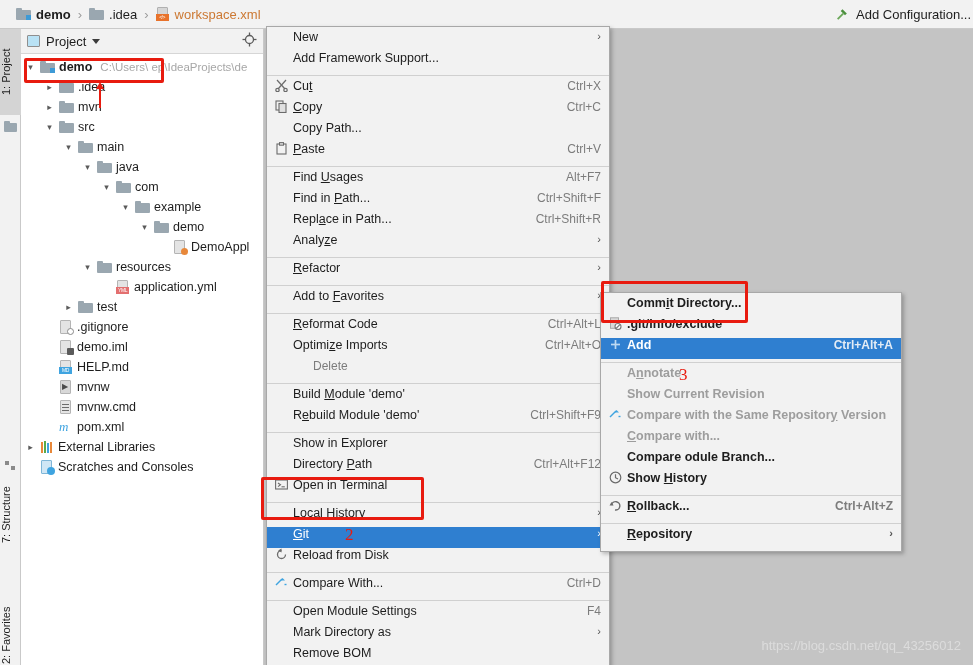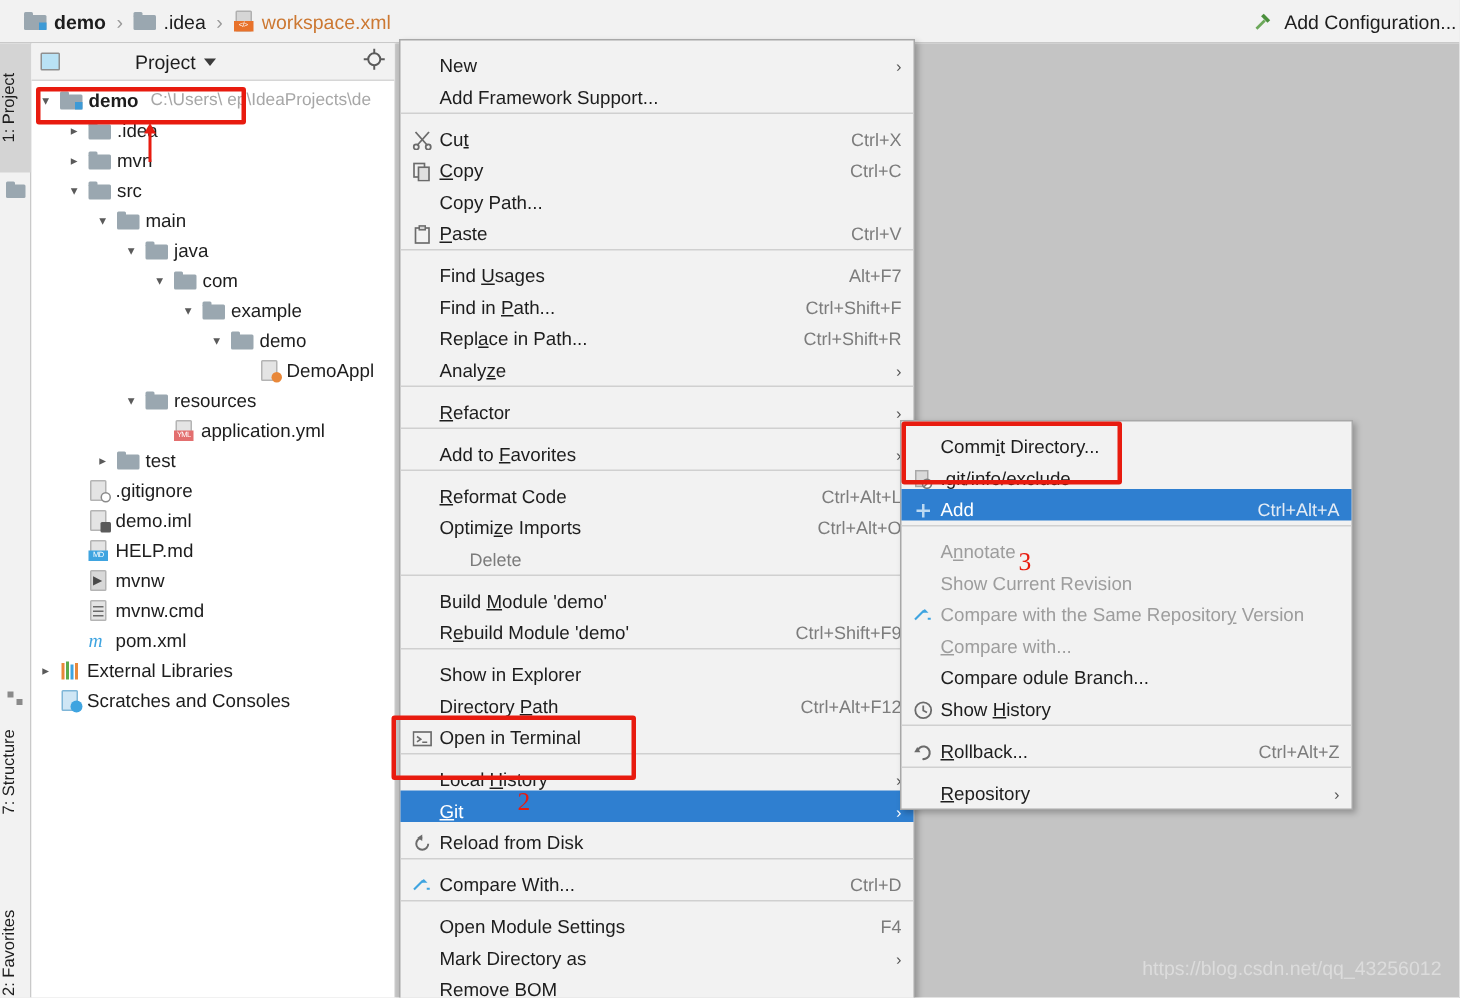--- a/index.html
+++ b/index.html
@@ -83,21 +83,21 @@
 
   
   .projectwin {
     position: absolute; left: 21px; top: 29px; width: 243px; height: 636px;
     background: #ffffff; border-right: 1px solid #c9c9c9;
   }
   .proj-header {
     height: 25px; background: #f2f2f2; border-bottom: 1px solid #d6d6d6;
     display: flex; align-items: center; padding: 0 6px; gap: 6px;
   }
-  .proj-title { font-size: 13px; margin-left: 44px; }
+  .proj-title { font-size: 13px; }
   .proj-sq {
     width: 13px; height: 12px; border: 1.5px solid #8f8f8f; background: #b9e2f5;
     border-radius: 1px;
   }
   .caret-dn {
     width: 0; height: 0; border-left: 4px solid transparent;
     border-right: 4px solid transparent; border-top: 5px solid #3c3c3c;
   }
   .proj-target { margin-left: auto; }
 
@@ -143,24 +143,24 @@
 
   
   .menu {
     position: absolute;
     background: #f2f2f2;
     border: 1px solid #a8a8a8;
     box-shadow: 2px 2px 4px rgba(0,0,0,0.25);
     padding: 3px 0;
   }
   .ctxmenu { left: 266px; top: 26px; width: 344px; }
-  .submenu  { left: 600px; top: 280px; width: 302px; }
+  .submenu  { left: 600px; top: 292px; width: 302px; font-weight: bold; }
 
   .mi {
-    position: relative; display: flex; align-items: flex-end;
+    position: relative; display: flex; align-items: flex-start;
     height: 21px; padding: 0 8px 0 6px; font-size: 12.5px; white-space: nowrap;
   }
   .mi.sel { background: #2f7fd0; color: #ffffff; }
   .mi .mico {
     width: 17px; flex: none; display: inline-flex; align-items: center;
     justify-content: center; margin-right: 3px;
   }
   .mi .mtext { flex: 1; }
   .mi .mkey { color: #7c7c7c; font-size: 12px; padding-left: 20px; }
   .mi.sel .mkey { color: #e4ecf5; }

